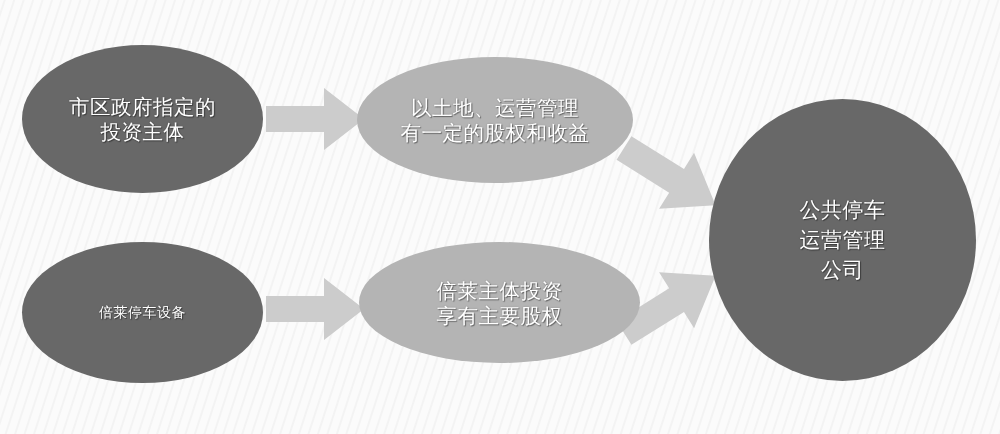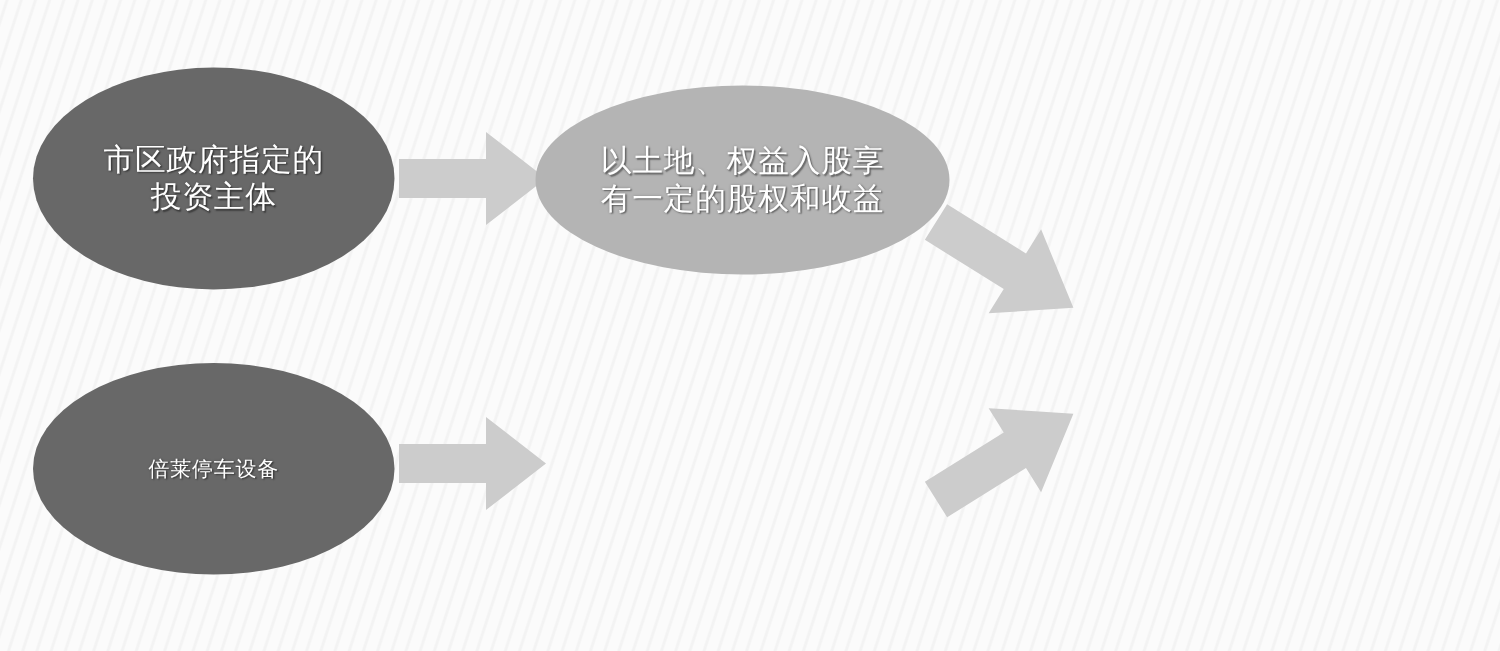--- a/index.html
+++ b/index.html
@@ -135,23 +135,32 @@
       <path class="arrow-shape" d="M0,19 L62,19 L62,0 L108,33 L62,66 L62,47 L0,47 Z"></path>
     </svg>
   </div>
 
   <div class="node dark" id="node-gov">
     <span class="label">市区政府指定的
 投资主体</span>
   </div>
 
   <div class="node light" id="node-land">
-    <span class="label">以土地、权益入股享
+    <span class="label">以土地、运营管理
 有一定的股权和收益</span>
   </div>
 
   <div class="node dark" id="node-equip">
     <span class="label">倍莱停车设备</span>
   </div>
 
+  <div class="node light" id="node-stake">
+    <span class="label">倍莱主体投资
+享有主要股权</span>
+  </div>
 
+  <div class="node dark" id="node-company">
+    <span class="label">公共停车
+运营管理
+公司</span>
+  </div>
 
 </div>
 
 </body></html>

